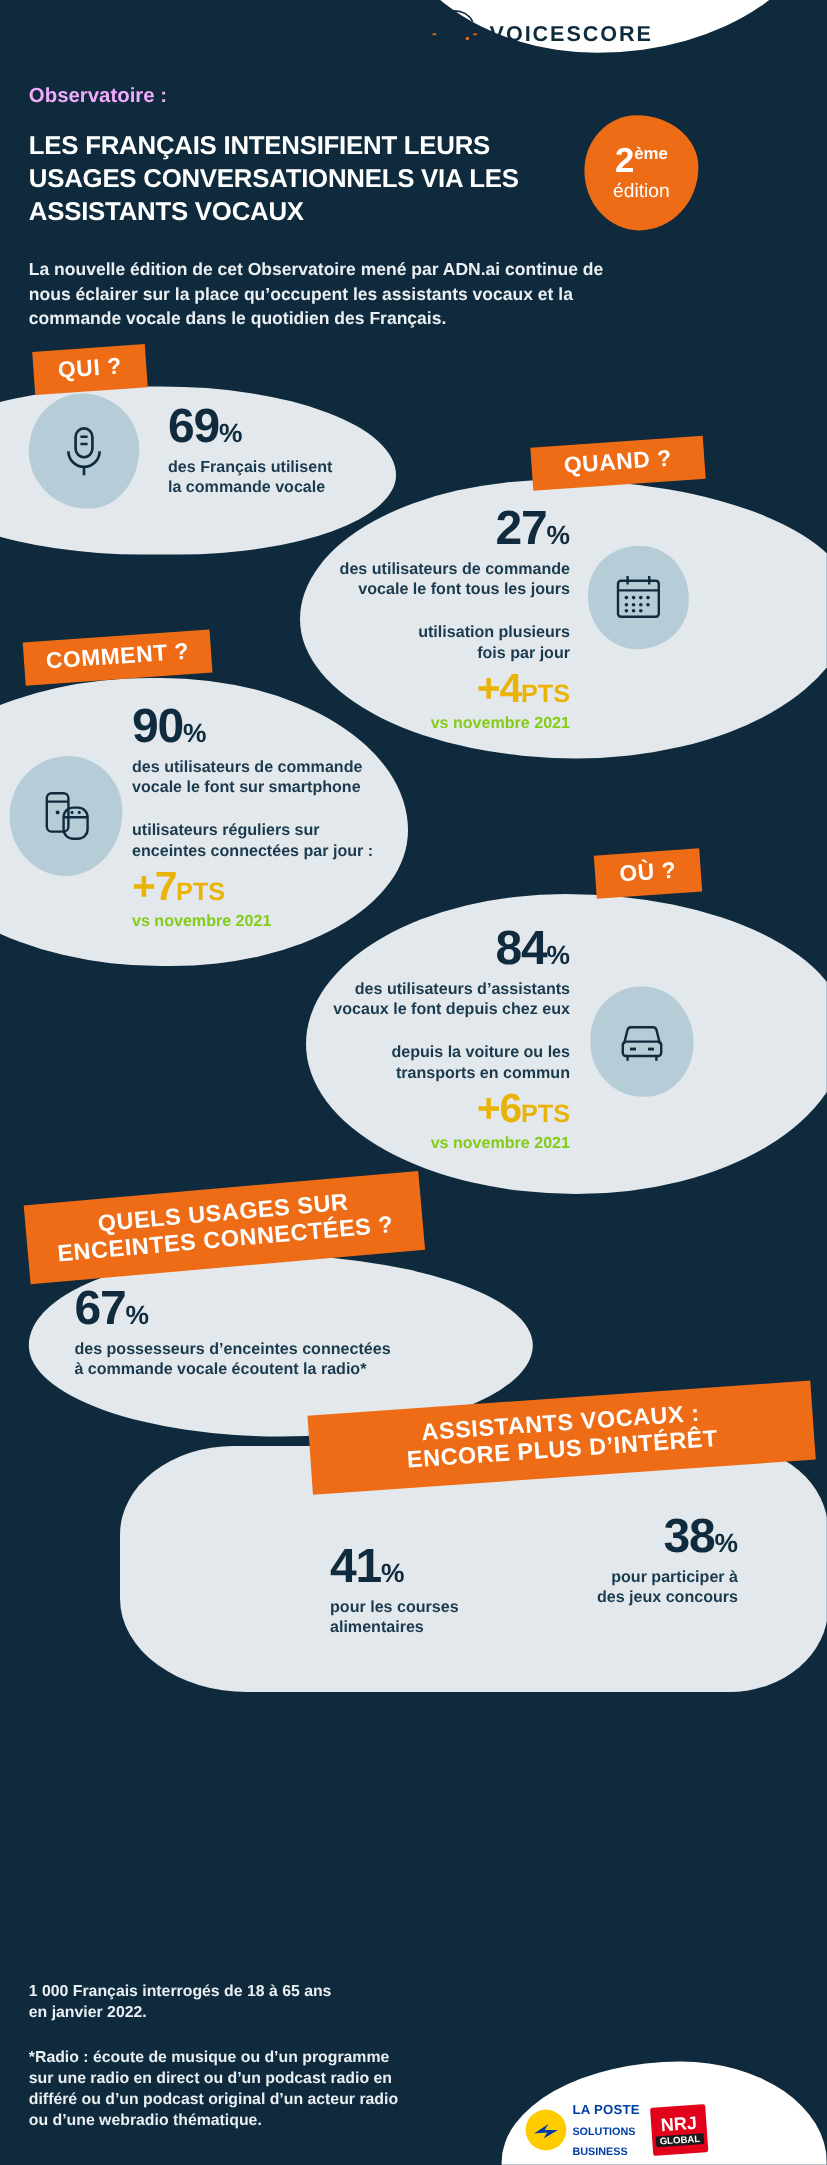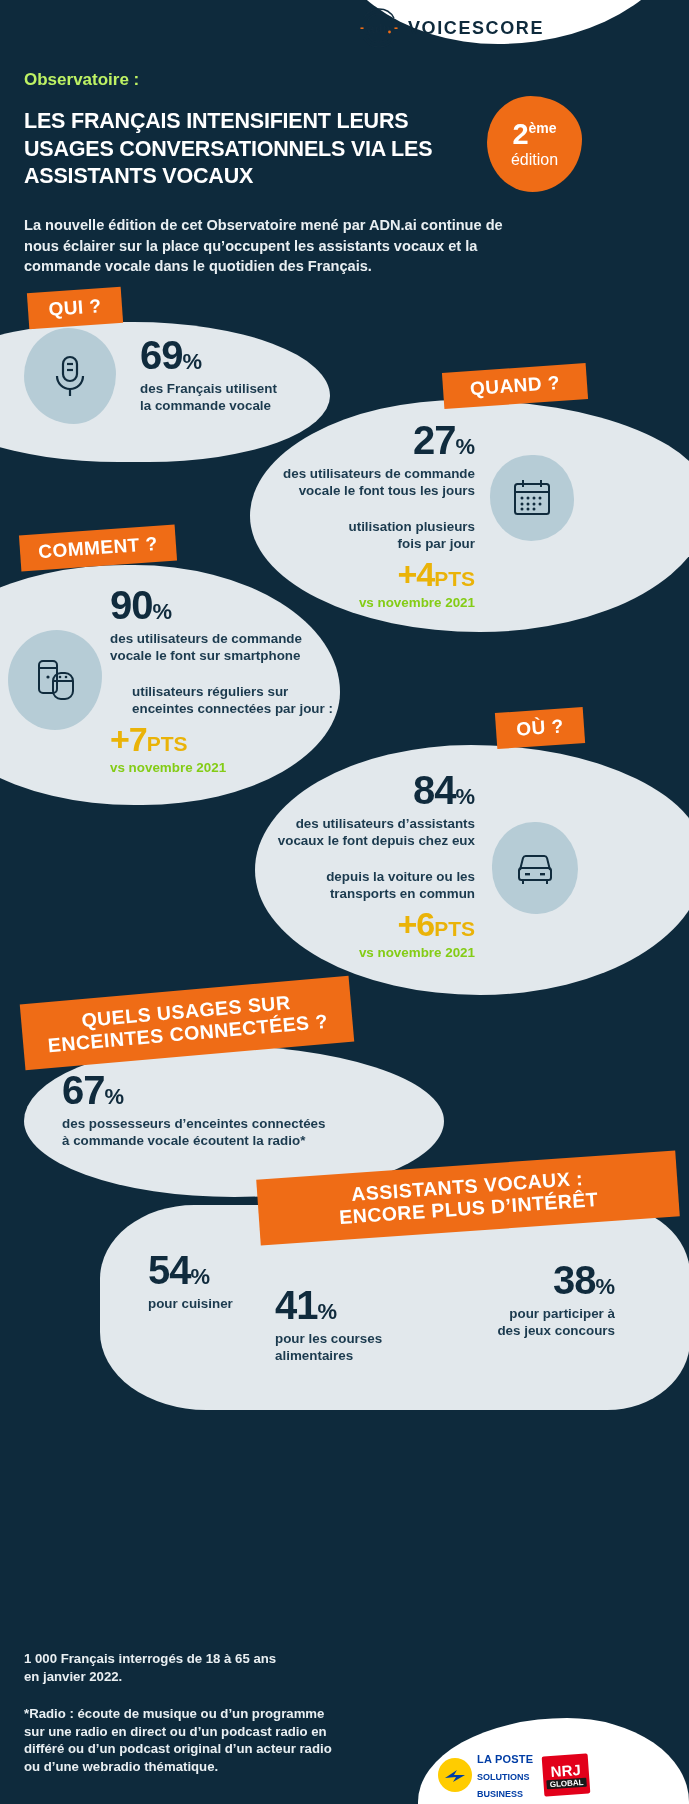--- a/index.html
+++ b/index.html
@@ -27,21 +27,21 @@
   .logo-mark{ position:relative; width:46px; height:40px; }
   .logo-mark svg{ display:block; }
   .logo-word{
     font-size:18px; font-weight:bold; letter-spacing:1.6px;
     color:#0e2a3c;
   }
 
   
   .observatoire{
     position:absolute; left:24px; top:70px;
-    font-size:17px; font-weight:bold; color:#bef264;text-align:center;
+    font-size:17px; font-weight:bold; color:#f0abfc;text-align:center;
   }
   .main-title{
     position:absolute; left:24px; top:108px; width:470px;
     font-size:21.5px; font-weight:bold; line-height:1.28;
     letter-spacing:-0.2px; color:#fff; text-transform:uppercase;
   }
   .edition-badge{
     position:absolute; left:487px; top:96px;
     width:95px; height:96px;
     background:#ef6c16;
@@ -244,21 +244,21 @@
       </svg>
     </span>
   </div>
   <div class="tag" style="left:20px;top:530px;width:156px;height:36px;font-size:19px;transform:rotate(-4deg);">COMMENT ?</div>
   <div class="stat" style="left:110px;top:585px;width:250px;">
     <div class="big">
       <span>90</span><span class="pct">%</span>
     </div>
     <div class="desc" style="white-space:pre-line;">des utilisateurs de commande
 vocale le font sur smartphone</div>
-    <div class="sub" style="white-space:pre-line;margin-top:18px;margin-left:22px;">utilisateurs réguliers sur
+    <div class="sub" style="white-space:pre-line;margin-top:18px;">utilisateurs réguliers sur
 enceintes connectées par jour :</div>
     <div class="pts" style="margin-top:4px;">
       <span>+7</span><span class="unit">PTS</span>
     </div>
     <div class="vs" style="margin-top:4px;">vs novembre 2021</div>
   </div>
 
   <div class="blob" style="left:255px;top:745px;width:450px;height:250px;
               border-radius:48% 52% 50% 50% / 50% 46% 54% 50%;"></div>
   <div class="icon-circle" style="left:492px;top:822px;width:86px;height:92px;
@@ -301,26 +301,20 @@
     <div class="desc" style="white-space:pre-line;">des possesseurs d’enceintes connectées
 à commande vocale écoutent la radio*</div>
   </div>
 
   <div class="blob" style="left:100px;top:1205px;width:590px;height:205px;
               border-radius:16% 14% 14% 18% / 36% 34% 34% 38%;"></div>
   <div class="tag" style="left:258px;top:1165px;width:420px;height:66px;font-size:19.5px;
               transform:rotate(-4deg);padding:0 10px;">ASSISTANTS VOCAUX :
 ENCORE PLUS D’INTÉRÊT</div>
 
-  <div class="stat" style="left:148px;top:1250px;width:160px;">
-    <div class="big">
-      <span>54</span><span class="pct">%</span>
-    </div>
-    <div class="desc" style="white-space:pre-line;">pour cuisiner</div>
-  </div>
 
   <div class="stat" style="left:275px;top:1285px;width:170px;">
     <div class="big">
       <span>41</span><span class="pct">%</span>
     </div>
     <div class="desc" style="white-space:pre-line;">pour les courses
 alimentaires</div>
   </div>
 
   <div class="stat" style="left:425px;top:1260px;width:190px;text-align:right;">

